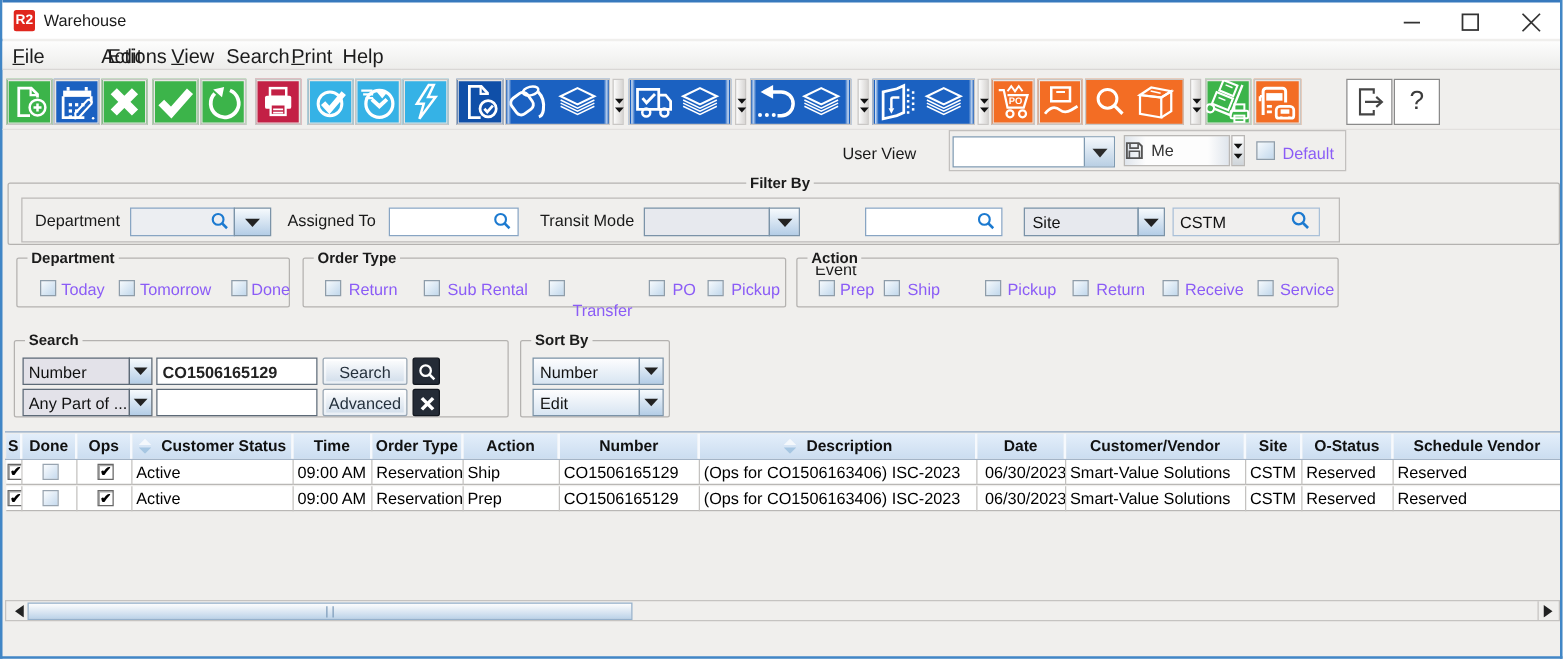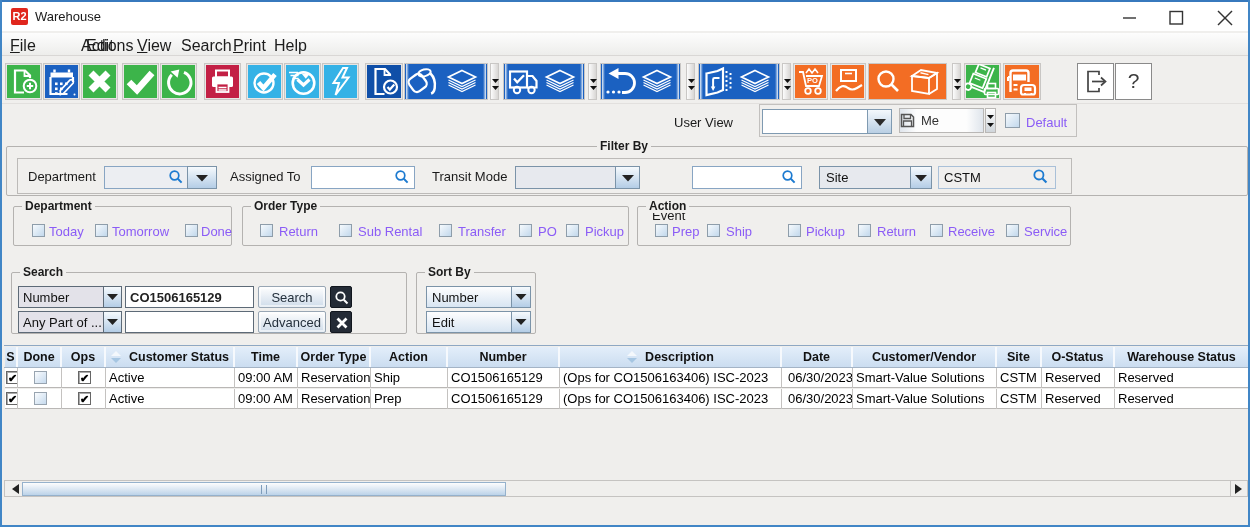--- a/index.html
+++ b/index.html
@@ -344,21 +344,21 @@
     <div class="cbx" style="left:171px;top:17px;"></div>
       <div class="cblbl" style="left:187px;top:17px;">Done</div>
   </div>
   <div class="gbox" id="otbox" style="left:240px;top:206px;width:387px;height:40px;">
     <div class="gtitle" style="left:8px;">Order Type</div>
     <div class="cbx" style="left:17px;top:17px;"></div>
       <div class="cblbl" style="left:36px;top:17px;">Return</div>
     <div class="cbx" style="left:96px;top:17px;"></div>
       <div class="cblbl" style="left:115px;top:17px;">Sub Rental</div>
     <div class="cbx" style="left:196px;top:17px;"></div>
-      <div class="cblbl" style="left:215px;top:17px;">Transfer</div>
+      <div class="cblbl" style="left:215px;top:34px;">Transfer</div>
     <div class="cbx" style="left:276px;top:17px;"></div>
       <div class="cblbl" style="left:295px;top:17px;">PO</div>
     <div class="cbx" style="left:323px;top:17px;"></div>
       <div class="cblbl" style="left:342px;top:17px;">Pickup</div>
   </div>
   <div class="gbox" id="actbox" style="left:635px;top:206px;width:434px;height:40px;">
     <div class="gtitle" style="left:8px;">Action</div>
     <div class="cbx" style="left:17px;top:17px;"></div>
       <div class="cblbl" style="left:34px;top:17px;">Prep</div>
     <div class="cbx" style="left:69px;top:17px;"></div>
@@ -425,21 +425,21 @@
     <div class="hcell" style="left:367px;width:77px;">Action</div>
     <div class="hcell" style="left:444px;width:112px;">Number</div>
     <div class="hcell" style="left:556px;width:222px;"><svg style="vertical-align:-2px;margin-right:7px;" width="12" height="12" viewBox="0 0 12 12">
           <path d="M6 0 L11 5 H1 Z" fill="#f4f8fc"></path>
           <path d="M1 7 h10 L6 12 Z" fill="#a6c6e2"></path>
         </svg>Description</div>
     <div class="hcell" style="left:778px;width:71px;">Date</div>
     <div class="hcell" style="left:849px;width:144px;">Customer/Vendor</div>
     <div class="hcell" style="left:993px;width:45px;">Site</div>
     <div class="hcell" style="left:1038px;width:73px;">O-Status</div>
-    <div class="hcell" style="left:1111px;width:133px;border-right:none;">Warehouse Status</div>
+    <div class="hcell" style="left:1111px;width:133px;border-right:none;">Schedule Vendor</div>
     <div class="trow" style="left:1px;top:22px;width:1243px;">
       <div class="tcell" style="left:0px;width:13px;">
           <span class="ckd" style="left:1px;"></span>
         </div>
       <div class="tcell" style="left:13px;width:44px;">
           <span class="uck" style="left:16px;"></span>
         </div>
       <div class="tcell" style="left:57px;width:44px;">
           <span class="ckd" style="left:16px;"></span>
         </div>

